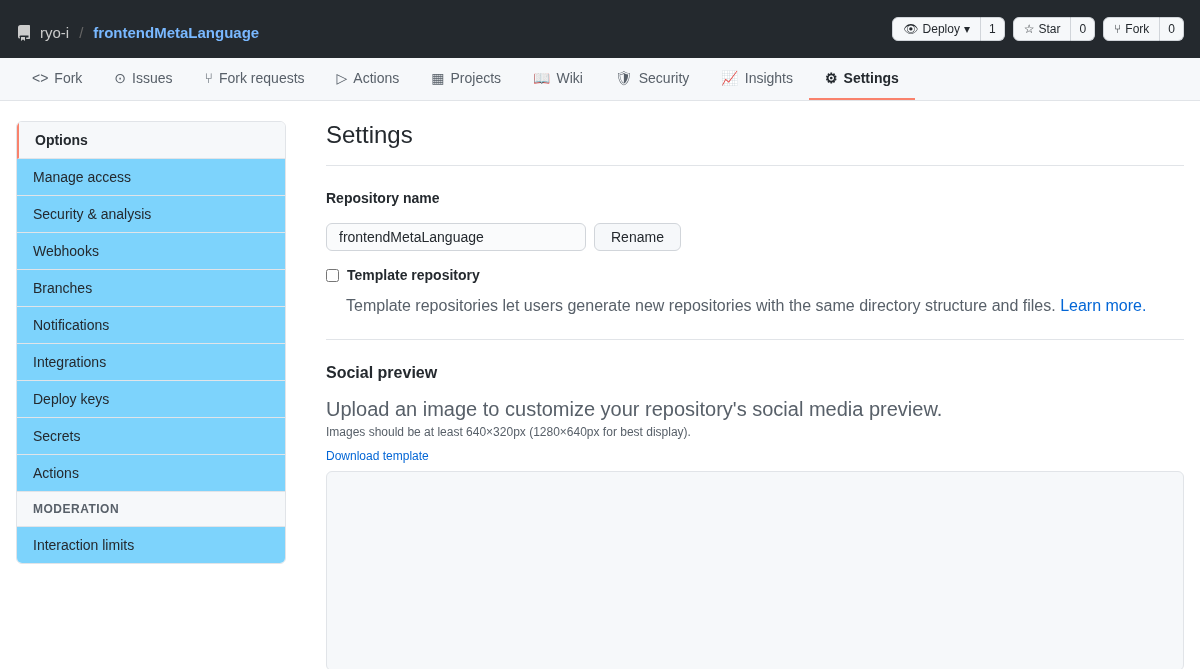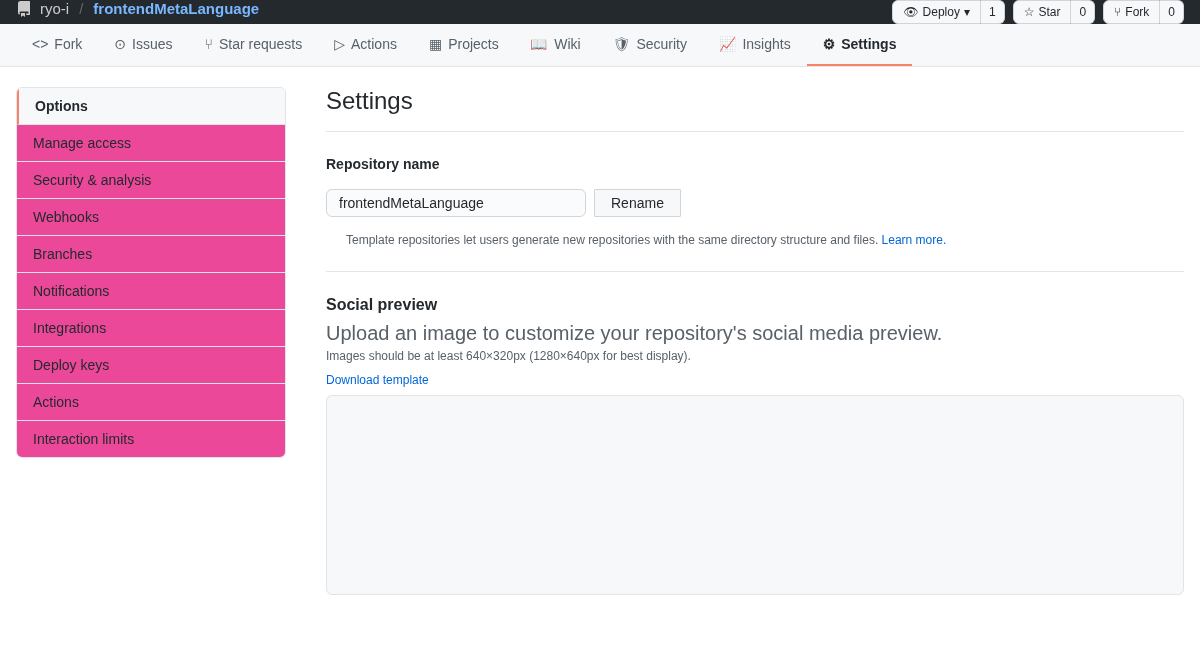--- a/index.html
+++ b/index.html
@@ -1,19 +1,19 @@
 <!DOCTYPE html>
 <html><head>
   <meta charset="utf-8">
   <style>
     * { box-sizing: border-box; margin: 0; padding: 0; }
     body { font-family: -apple-system, BlinkMacSystemFont, "Segoe UI", Helvetica, Arial, sans-serif; font-size: 14px; color: #24292e; background: #fff; }
 
     
-    .topbar { display: flex; align-items: flex-start; justify-content: space-between; padding: 0 16px; background: #24292e; color: #fff; }
+    .topbar { display: flex; align-items: flex-end; justify-content: space-between; padding: 17px 16px; background: #24292e; color: #fff; }
     .topbar-left { display: flex; align-items: center; gap: 8px; font-size: 15px; }
     .topbar-left .repo-owner { color: #ccc; text-decoration: none; }
     .topbar-left .slash { color: #666; margin: 0 2px; }
     .topbar-left .repo-name { color: #79b8ff; font-weight: 600; text-decoration: none; }
     .topbar-right { display: flex; align-items: center; gap: 8px; }
     .btn-group { display: flex; align-items: center; }
     .btn-sm { display: flex; align-items: center; gap: 4px; padding: 4px 10px; font-size: 12px; background: #f6f8fa; border: 1px solid #d1d5da; border-radius: 6px; cursor: pointer; color: #24292e; }
     .btn-count { padding: 4px 8px; font-size: 12px; background: #f6f8fa; border: 1px solid #d1d5da; border-left: none; border-radius: 0 6px 6px 0; color: #24292e; cursor: pointer; }
     .btn-first { border-radius: 6px 0 0 6px; }
     .octocat-icon { width: 16px; height: 16px; fill: #ccc; }
@@ -21,43 +21,43 @@
     
     .nav-tabs { display: flex; align-items: center; border-bottom: 1px solid #e1e4e8; padding: 0 16px; background: #f6f8fa; }
     .nav-tab { display: flex; align-items: center; gap: 6px; padding: 12px 16px; font-size: 14px; color: #586069; text-decoration: none; border-bottom: 2px solid transparent; cursor: pointer; white-space: nowrap; }
     .nav-tab.active { color: #24292e; border-bottom-color: #f9826c; font-weight: 600; }
 
     
     .main-layout { display: flex; max-width: 1200px; margin: 0 auto; padding: 20px 16px; gap: 16px; }
 
     
     .sidebar { width: 270px; flex-shrink: 0; border: 1px solid #e1e4e8; border-radius: 6px; overflow: hidden; margin-right: 24px; height: fit-content; }
-    .sidebar-item { display: block; padding: 10px 16px; font-size: 14px; color: #24292e; text-decoration: none; border-bottom: 1px solid #e1e4e8; cursor: pointer; background: #ec4899; }
+    .sidebar-item { display: block; padding: 10px 16px; font-size: 14px; color: #24292e; text-decoration: none; border-bottom: 1px solid #e1e4e8; cursor: pointer; background: #7dd3fc; }
     .sidebar-item:last-child { border-bottom: none; }
     .sidebar-item.active { background: #f6f8fa; font-weight: 600; border-left: 2px solid #f9826c; }
     .sidebar-section-header { padding: 10px 16px; font-size: 12px; font-weight: 600; color: #586069; background: #f6f8fa; border-bottom: 1px solid #e1e4e8; text-transform: uppercase; letter-spacing: 0.5px; }
 
     
     .content { flex: 1; }
     .page-title { font-size: 24px; font-weight: 400; padding-bottom: 16px; border-bottom: 1px solid #e1e4e8; margin-bottom: 24px; }
 
     .section-label { font-size: 14px; font-weight: 600; margin-bottom: 17px; }
     .form-row { display: flex; align-items: center; gap: 8px; margin-bottom: 16px; }
     .text-input { padding: 5px 12px; font-size: 14px; border: 1px solid #d1d5da; border-radius: 6px; background: #fafbfc; color: #24292e; width: 260px; }
-    .btn-rename { padding: 5px 16px; font-size: 14px; background: #f6f8fa; border: 1px solid #d1d5da; border-radius: 1px; cursor: pointer; color: #24292e; }
+    .btn-rename { padding: 5px 16px; font-size: 14px; background: #f6f8fa; border: 1px solid #d1d5da; border-radius: 6px; cursor: pointer; color: #24292e; }
 
     .checkbox-row { display: flex; align-items: flex-start; gap: 8px; margin-bottom: 8px; }
     .checkbox-row input[type=checkbox] { margin-top: 2px; cursor: pointer; }
     .checkbox-label { font-size: 14px; font-weight: 600; }
-    .checkbox-desc { font-size: 12px; color: #586069; margin-left: 20px; margin-top: 14px; }
+    .checkbox-desc { font-size: 16px; color: #586069; margin-left: 20px; margin-top: 14px; }
     .learn-more { color: #0366d6; text-decoration: none; }
 
     .section-divider { border: none; border-top: 1px solid #e1e4e8; margin: 24px 0; }
 
-    .social-preview-title { font-size: 16px; font-weight: 600; margin-bottom: 8px; }
+    .social-preview-title { font-size: 16px; font-weight: 600; margin-bottom: 16px; }
     .social-preview-desc { font-size: 20px; color: #586069; margin-bottom: 4px; }
     .social-preview-note { font-size: 12px; color: #586069; margin-bottom: 8px; }
     .download-template { color: #0366d6; text-decoration: none; font-size: 12px; text-align: center; }
 
     .preview-box { width: 100%; height: 200px; border: 1px solid #e1e4e8; border-radius: 6px; background: #f6f8fa; margin-top: 8px; }
   </style>
 </head>
 <body>
 
 <div class="topbar">
@@ -99,21 +99,21 @@
   <a class="nav-tab">
     <span>&lt;&gt;</span>
     <span>Fork</span>
   </a>
   <a class="nav-tab">
     <span>⊙</span>
     <span>Issues</span>
   </a>
   <a class="nav-tab">
     <span>⑂</span>
-    <span>Star requests</span>
+    <span>Fork requests</span>
   </a>
   <a class="nav-tab">
     <span>▷</span>
     <span>Actions</span>
   </a>
   <a class="nav-tab">
     <span>▦</span>
     <span>Projects</span>
   </a>
   <a class="nav-tab">
@@ -138,36 +138,42 @@
 
   <aside class="sidebar">
     <a class="sidebar-item active">Options</a>
     <a class="sidebar-item">Manage access</a>
     <a class="sidebar-item">Security &amp; analysis</a>
     <a class="sidebar-item">Webhooks</a>
     <a class="sidebar-item">Branches</a>
     <a class="sidebar-item">Notifications</a>
     <a class="sidebar-item">Integrations</a>
     <a class="sidebar-item">Deploy keys</a>
+    <a class="sidebar-item">Secrets</a>
     <a class="sidebar-item">Actions</a>
+    <div class="sidebar-section-header">Moderation</div>
     <a class="sidebar-item">Interaction limits</a>
   </aside>
 
   <main class="content">
     <h1 class="page-title">Settings</h1>
 
     <div>
       <div class="section-label">Repository name</div>
       <div class="form-row">
         <input type="text" class="text-input" value="frontendMetaLanguage" style="">
         <button class="btn-rename">Rename</button>
       </div>
     </div>
 
     <div>
+      <div class="checkbox-row">
+        <input type="checkbox" id="template-repo" style="">
+        <label for="template-repo" class="checkbox-label">Template repository</label>
+      </div>
       <div class="checkbox-desc">
         <span>Template repositories let users generate new repositories with the same directory structure and files.</span>
         <a href="#" class="learn-more">Learn more.</a>
       </div>
     </div>
 
     <hr class="section-divider">
 
     <div>
       <div class="social-preview-title">Social preview</div>

